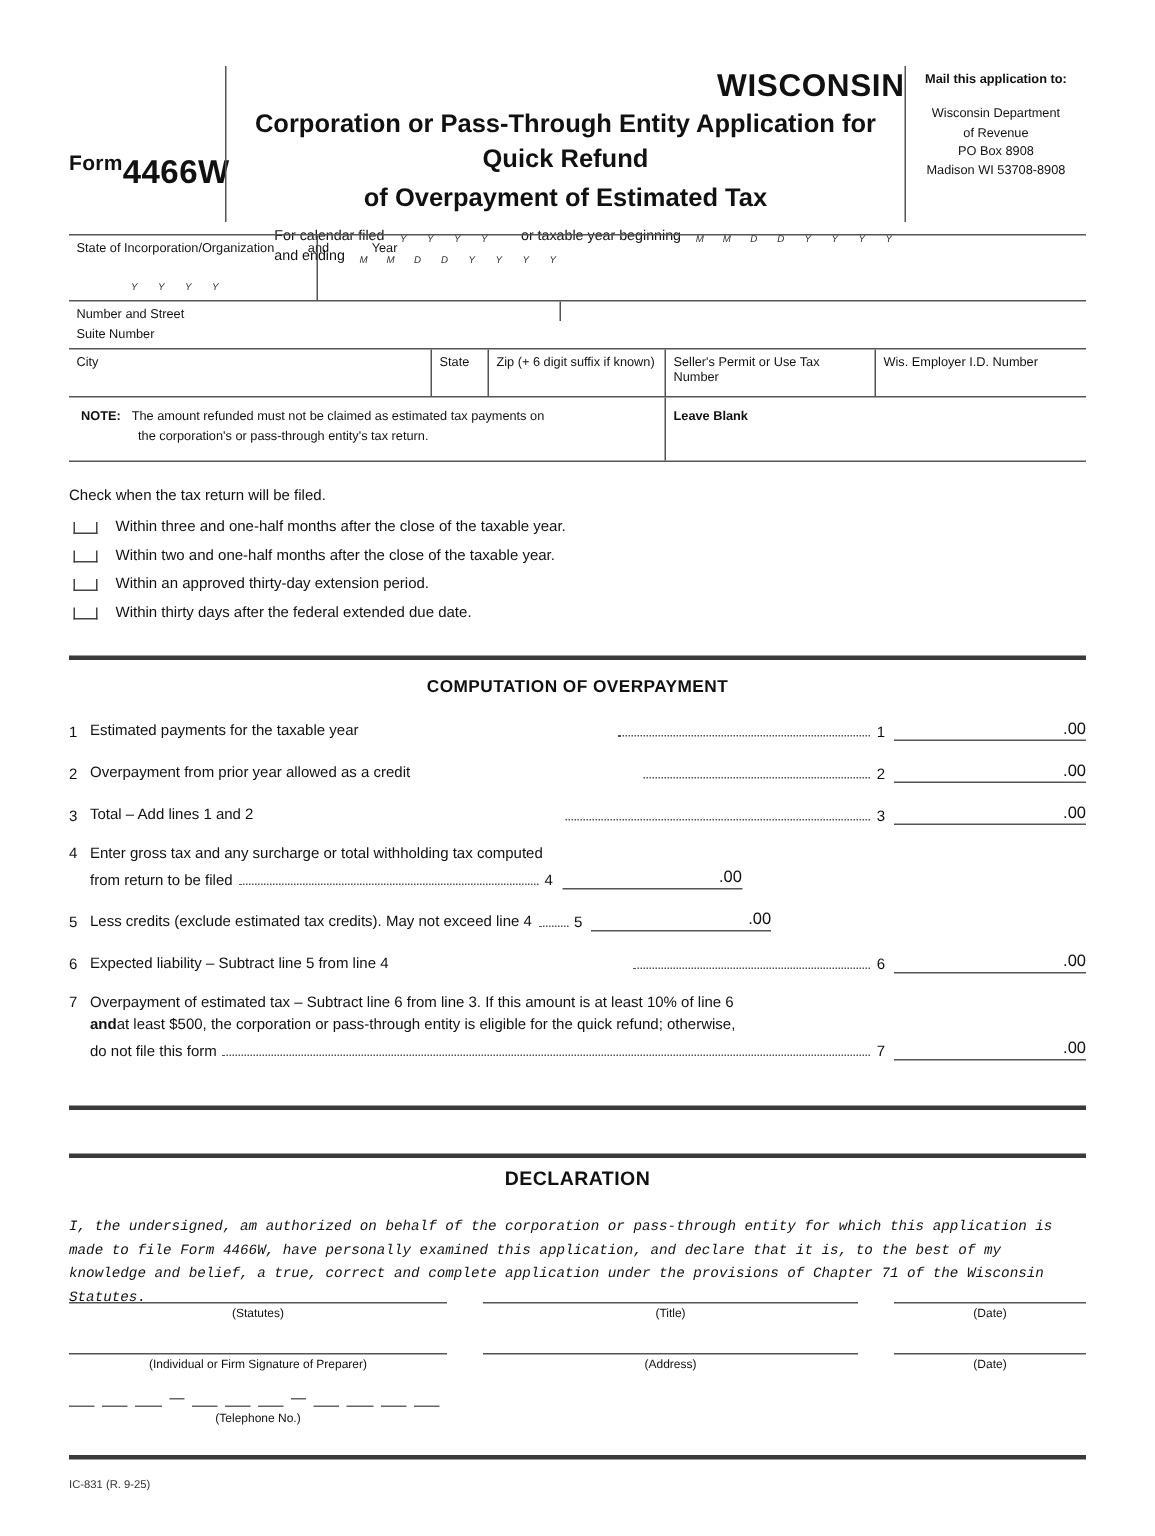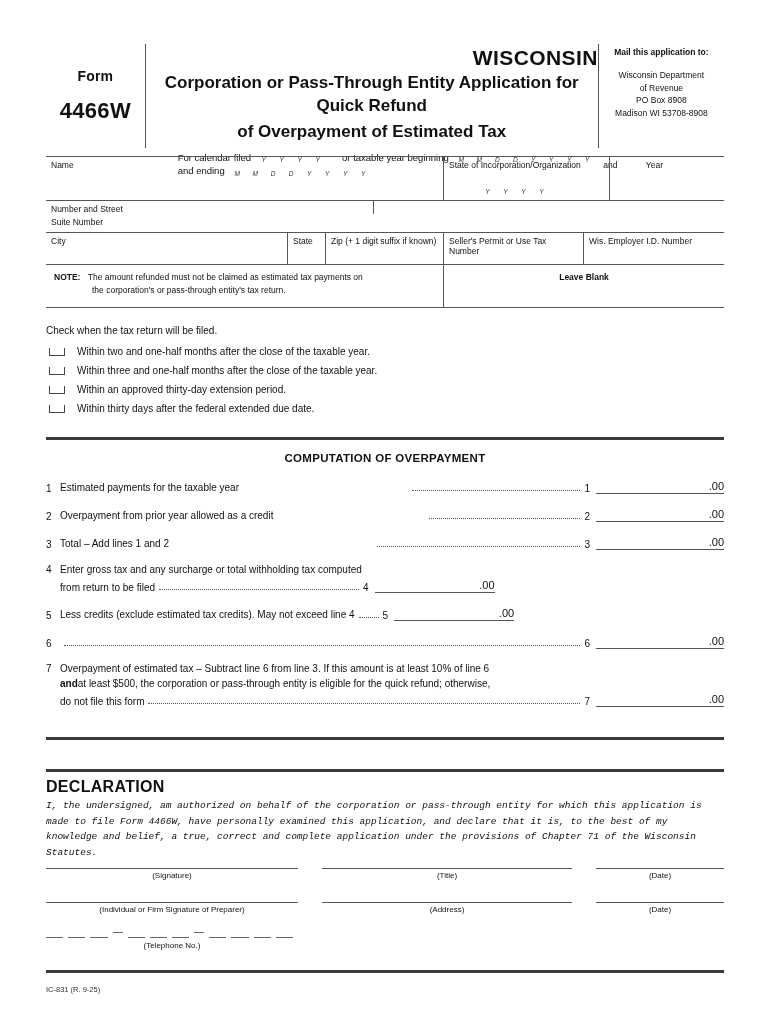--- a/index.html
+++ b/index.html
@@ -25,21 +25,21 @@
   
   .header {
     position: absolute;
     left: 46px; top: 44px;
     width: 678px; height: 104px;
     display: flex;
   }
   .hdr-left {
     width: 104px;
     display: flex;
-    flex-direction: column;
+    flex-direction: row;
     align-items: center;
     justify-content: flex-start;
     padding-top: 24px;
     box-sizing: border-box;
   }
   .hdr-form-word {
     font-size: 14px;
     font-weight: bold;
     letter-spacing: .2px;
   }
@@ -160,21 +160,21 @@
     left: 36px;
   }
   .note-cell {
     padding: 6px 5px 0 8px;
     font-size: 8.5px;
     line-height: 1.5;
   }
   .note-cell b { font-weight: bold; }
   .note-indent { padding-left: 38px; display: block; }
   .leaveblank {
-    text-align: center;
+    text-align: left;
     font-size: 8.5px;
     font-weight: bold;
     padding-top: 4px;
   }
 
   
   .checksec {
     position: absolute;
     left: 46px; top: 325px;
     width: 678px;
@@ -260,24 +260,25 @@
   }
   .cblock { margin-bottom: 14px; }
 
   
   .decl {
     position: absolute;
     left: 46px; top: 778px;
     width: 678px;
   }
   .decl-title {
-    font-size: 16px;
+    text-align: center;
+    font-size: 13px;
     font-weight: bold;
     letter-spacing: .3px;
-    margin-bottom: 2px;
+    margin-bottom: 17px;
   }
   .decl-body {
     font-size: 9.5px;
     font-style: italic;
     line-height: 1.65;
     font-family: Liberation Mono, monospace;
   }
 
   
   .sigs {
@@ -400,23 +401,20 @@
       <span class="mail-line">Wisconsin Department</span>
       <span class="mail-line">of Revenue</span>
       <span class="mail-line">PO Box 8908</span>
       <span class="mail-line">Madison WI 53708-8908</span>
     </div>
   </div>
 
   <div class="infotable">
 
     <div class="irow r1">
-      <div class="icell" style="width:398px;">
-        <span>Name</span>
-      </div>
       <div class="icell" style="width:280px;">
         <span>State of Incorporation/Organization</span>
         <span style="margin-left:20px;">and</span>
         <span style="margin-left:26px;">Year</span>
         <span class="yearbox" style="left:165px; width:115px;"></span>
         <span class="yslots">
           <span class="slot"><span class="ln"></span><span class="ch">Y</span></span>
           <span class="slot"><span class="ln"></span><span class="ch">Y</span></span>
           <span class="slot"><span class="ln"></span><span class="ch">Y</span></span>
           <span class="slot"><span class="ln"></span><span class="ch">Y</span></span>
@@ -434,21 +432,21 @@
     </div>
 
     <div class="irow r3">
       <div class="icell" style="width:242px;">
         <span>City</span>
       </div>
       <div class="icell" style="width:38px;">
         <span>State</span>
       </div>
       <div class="icell" style="width:118px;">
-        <span>Zip (+ 1 digit suffix if known)</span>
+        <span>Zip (+ 6 digit suffix if known)</span>
       </div>
       <div class="icell" style="width:140px;">
         <span>Seller's Permit or Use Tax Number</span>
       </div>
       <div class="icell" style="width:140px;">
         <span>Wis. Employer I.D. Number</span>
       </div>
     </div>
 
     <div class="irow r4">
@@ -461,25 +459,25 @@
         <div class="leaveblank">Leave Blank</div>
       </div>
     </div>
   </div>
 
   <div class="checksec">
     <div class="check-head">Check when the tax return will be filed.</div>
 
     <div class="check-item">
       <span class="ubox"></span>
-      <span>Within two and one-half months after the close of the taxable year.</span>
+      <span>Within three and one-half months after the close of the taxable year.</span>
     </div>
     <div class="check-item">
       <span class="ubox"></span>
-      <span>Within three and one-half months after the close of the taxable year.</span>
+      <span>Within two and one-half months after the close of the taxable year.</span>
     </div>
     <div class="check-item">
       <span class="ubox"></span>
       <span>Within an approved thirty-day extension period.</span>
     </div>
     <div class="check-item">
       <span class="ubox"></span>
       <span>Within thirty days after the federal extended due date.</span>
     </div>
   </div>
@@ -535,20 +533,21 @@
       <span class="cnum">5</span>
       <span class="ctext" style="flex:0 0 auto;">Less credits (exclude estimated tax credits). May not exceed line 4</span>
       <span class="dots" style="flex:0 0 20px;"></span>
       <span class="amtnum">5</span>
       <span class="amt short"><span>.00</span></span>
       <span style="flex:1 1 auto;"></span>
     </div>
 
     <div class="cline">
       <span class="cnum">6</span>
+      <span class="ctext">Expected liability – Subtract line 5 from line 4</span>
       <span class="dots"></span>
       <span class="amtnum">6</span>
       <span class="amt"><span>.00</span></span>
     </div>
 
     <div class="cblock">
       <div class="wrapline" style="margin-bottom:4px;">
         <span class="cnum">7</span>
         <span>Overpayment of estimated tax – Subtract line 6 from line 3. If this amount is at least 10% of line 6</span>
       </div>
@@ -569,21 +568,21 @@
 
   <div class="decl">
     <div class="decl-title">DECLARATION</div>
     <div class="decl-body">I, the undersigned, am authorized on behalf of the corporation or pass-through entity for which this application is made to file Form 4466W, have personally examined this application, and declare that it is, to the best of my knowledge and belief, a true, correct and complete application under the provisions of Chapter 71 of the Wisconsin Statutes.</div>
   </div>
 
   <div class="sigs">
     <div class="sigrow">
       <div class="sigfield w-sig">
         <div class="sigline"></div>
-        <div class="siglabel">(Signature)</div>
+        <div class="siglabel">(Statutes)</div>
       </div>
       <div class="sigfield w-title">
         <div class="sigline"></div>
         <div class="siglabel">(Title)</div>
       </div>
       <div class="sigfield w-date">
         <div class="sigline"></div>
         <div class="siglabel">(Date)</div>
       </div>
     </div>

